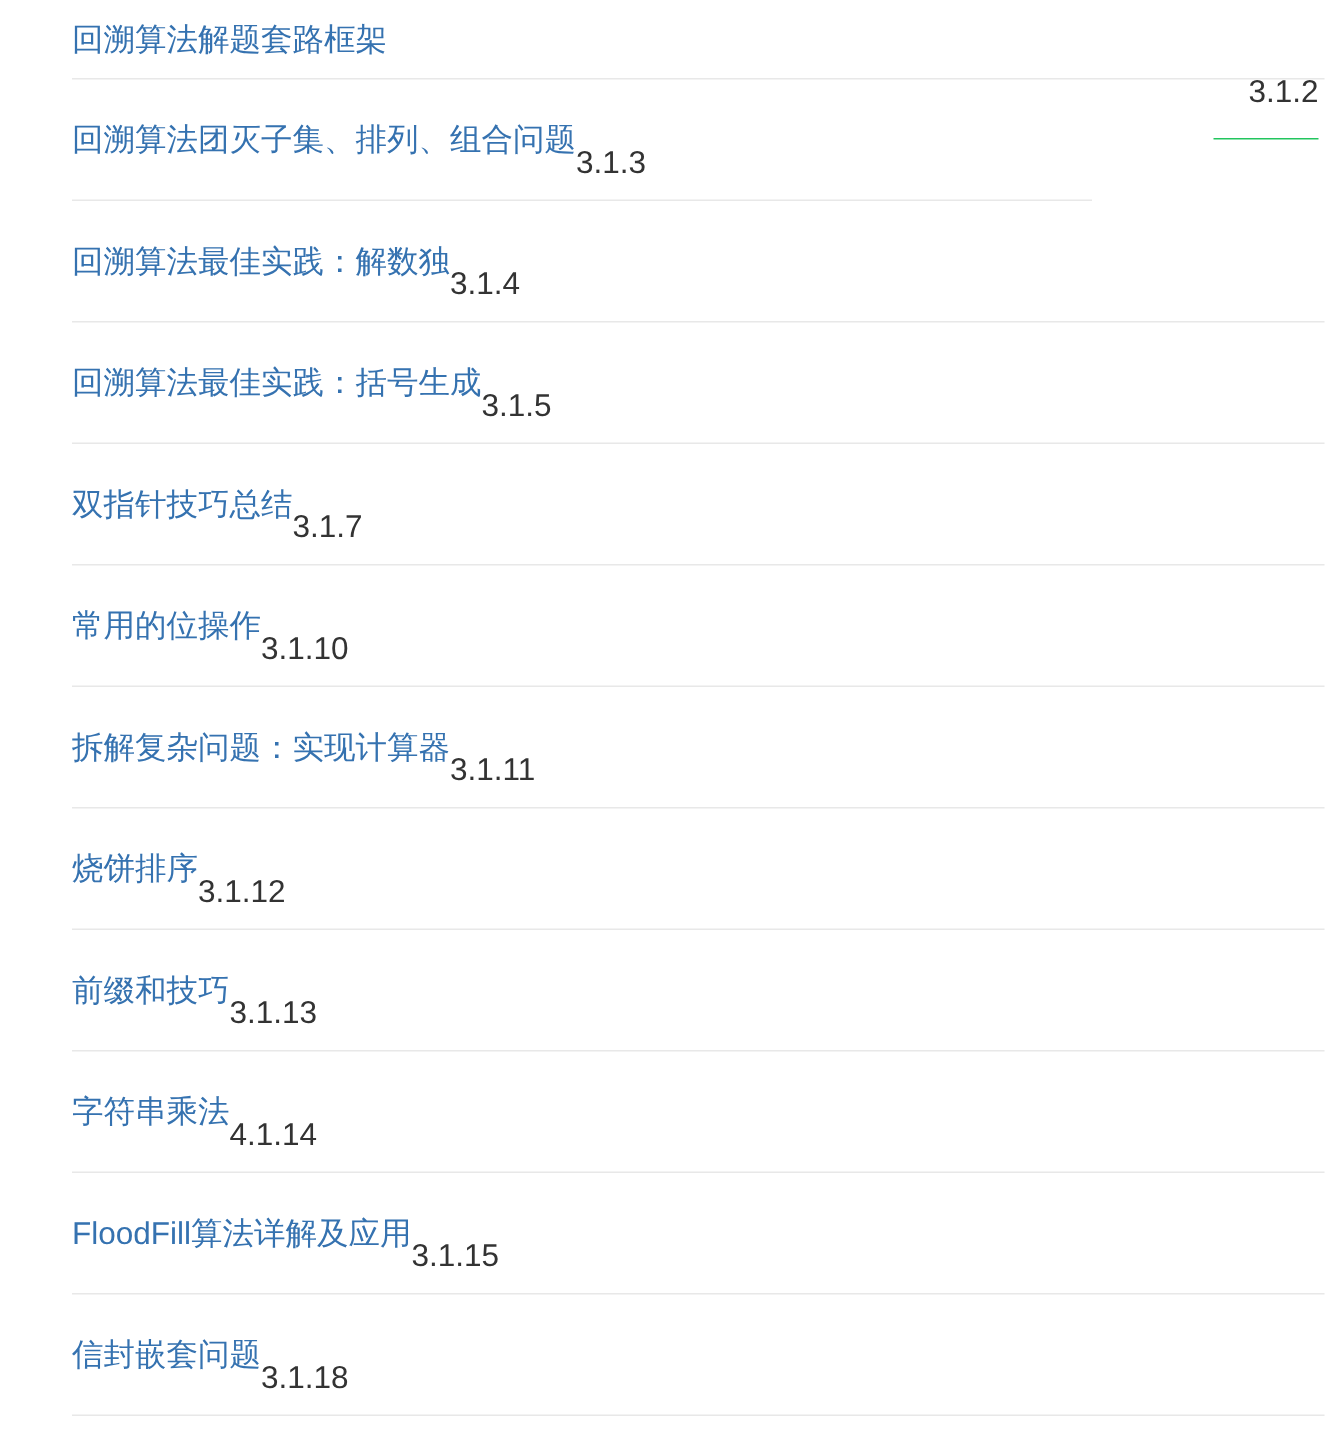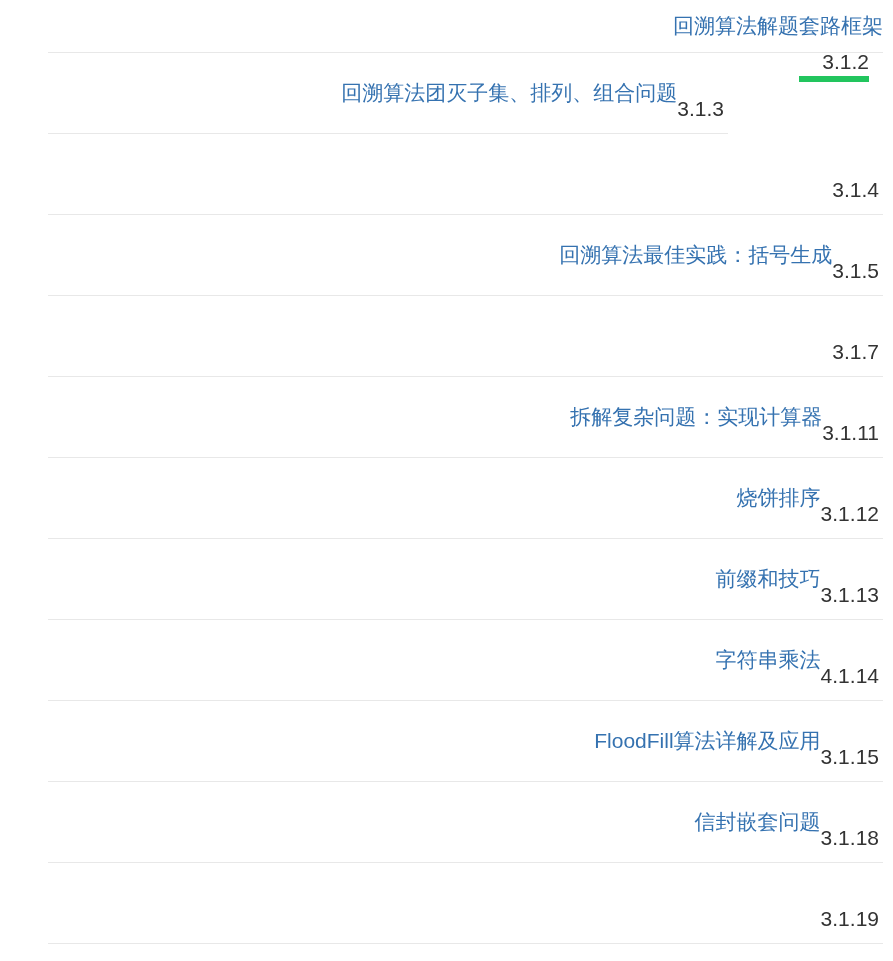--- a/index.html
+++ b/index.html
@@ -12,21 +12,21 @@
       background: #ffffff;
       width: 893px;
       position: relative;
     }
     .toc-container {
       padding: 0 10px 0 48px;
       position: relative;
     }
     .toc-item {
       display: flex;
-      justify-content: flex-end;
+      justify-content: flex-start;
       align-items: center;
       border-bottom: 1px solid #e8e8e8;
       padding: 12px 0;
       min-height: 52px;
     }
     .toc-item.narrow {
       width: 680px;
     }
     .toc-link {
       color: #3572B0;
@@ -38,52 +38,58 @@
       color: #333333;
       font-size: 21px;
       font-weight: 400;
       white-space: nowrap;
       padding-right: 4px;
       margin-top: 32px;
     }
     .floating-number {
       position: absolute;
       top: 50px;
-      right: 24px;
+      right: 14px;
       color: #333333;
       font-size: 21px;
       font-weight: 400;
-      border-bottom: 6px solid #22c55e;
-      padding-bottom: 2px;
+      border-bottom: 1px solid #22c55e;
+      padding-bottom: 18px;
       width: 70px;
       text-align: right;
     }
   </style>
 </head>
 <body>
 
 <div class="toc-container">
   <div class="floating-number">3.1.2</div>
   <div id="toc-list">
       <div class="toc-item">
         <a class="toc-link">回溯算法解题套路框架</a>
       </div>
       <div class="toc-item narrow">
         <a class="toc-link">回溯算法团灭子集、排列、组合问题</a>
         <span class="toc-number">3.1.3</span>
       </div>
       <div class="toc-item">
+        <a class="toc-link">回溯算法最佳实践：解数独</a>
         <span class="toc-number">3.1.4</span>
       </div>
       <div class="toc-item">
         <a class="toc-link">回溯算法最佳实践：括号生成</a>
         <span class="toc-number">3.1.5</span>
       </div>
       <div class="toc-item">
+        <a class="toc-link">双指针技巧总结</a>
         <span class="toc-number">3.1.7</span>
+      </div>
+      <div class="toc-item">
+        <a class="toc-link">常用的位操作</a>
+        <span class="toc-number">3.1.10</span>
       </div>
       <div class="toc-item">
         <a class="toc-link">拆解复杂问题：实现计算器</a>
         <span class="toc-number">3.1.11</span>
       </div>
       <div class="toc-item">
         <a class="toc-link">烧饼排序</a>
         <span class="toc-number">3.1.12</span>
       </div>
       <div class="toc-item">

